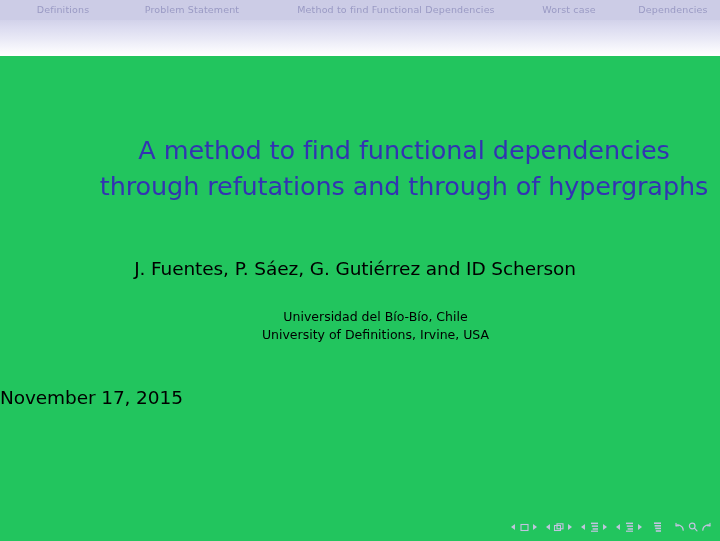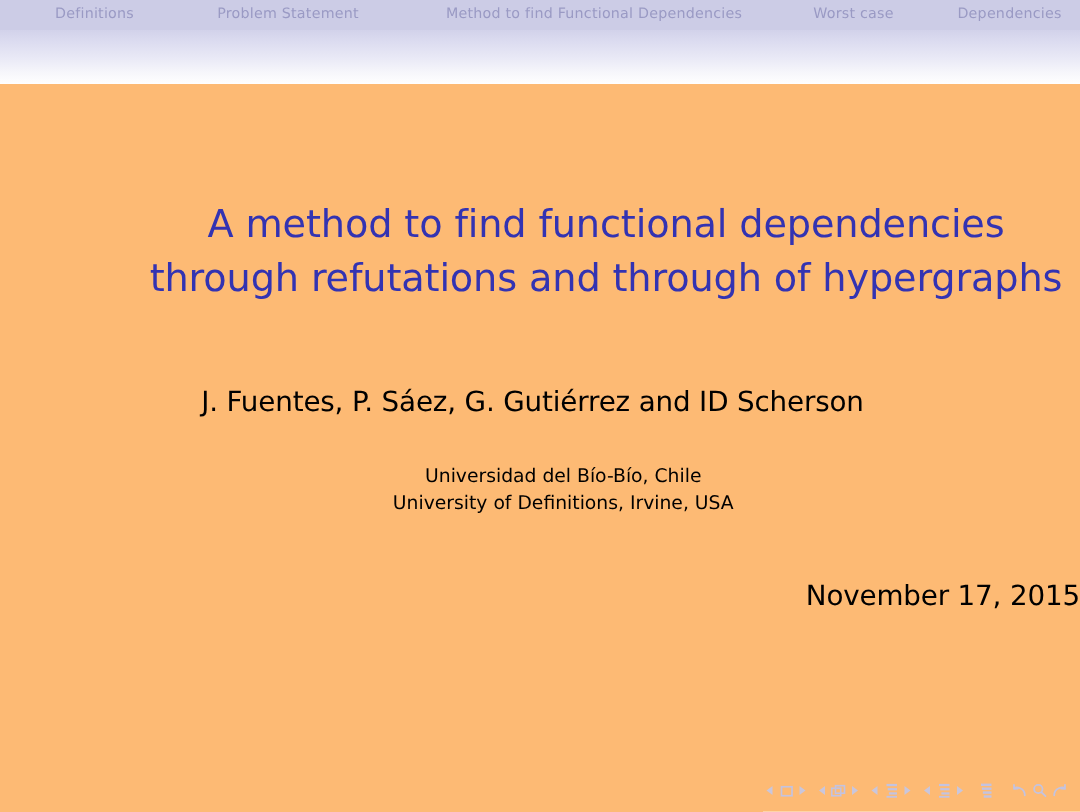--- a/index.html
+++ b/index.html
@@ -13,21 +13,21 @@
     font-family: "DejaVu Sans", sans-serif;
     overflow: hidden;
     position: relative;
   }
 
   
   #slide {
     position: relative;
     width: 720px;
     height: 541px;
-    background: #fdba74;
+    background: #22c55e;
   }
 
   #navbar {
     position: absolute;
     top: 0;
     left: 0;
     width: 720px;
     height: 20px;
     background: #ccccE6;
     display: flex;
@@ -97,21 +97,21 @@
     line-height: 18px;
     font-family: "DejaVu Sans", sans-serif;
   }
   #institutes .inst-line { white-space: nowrap; padding-left: 31px; }
 
   #date {
     position: absolute;
     top: 385px;
     left: 0;
     width: 720px;
-    text-align: right;
+    text-align: left;
     color: #000000;
     font-size: 18.5px;
     line-height: 26px;
     font-family: "DejaVu Sans", sans-serif;
     letter-spacing: -0.1px;
     white-space: nowrap;
   }
 
   
   #navsymbols {

